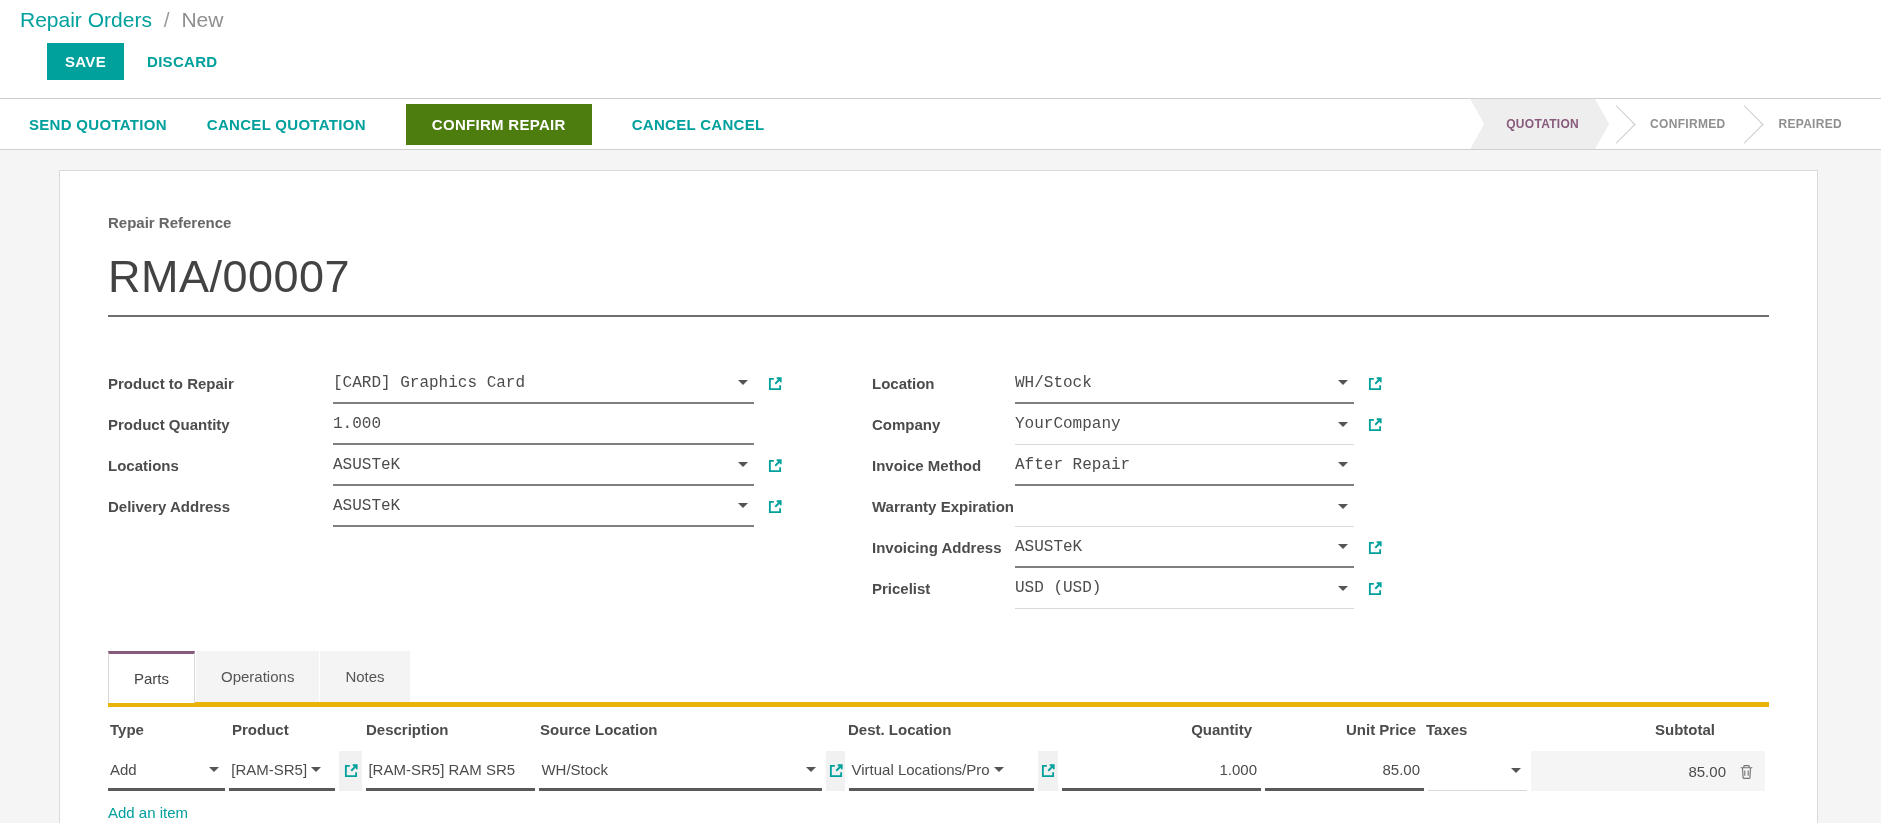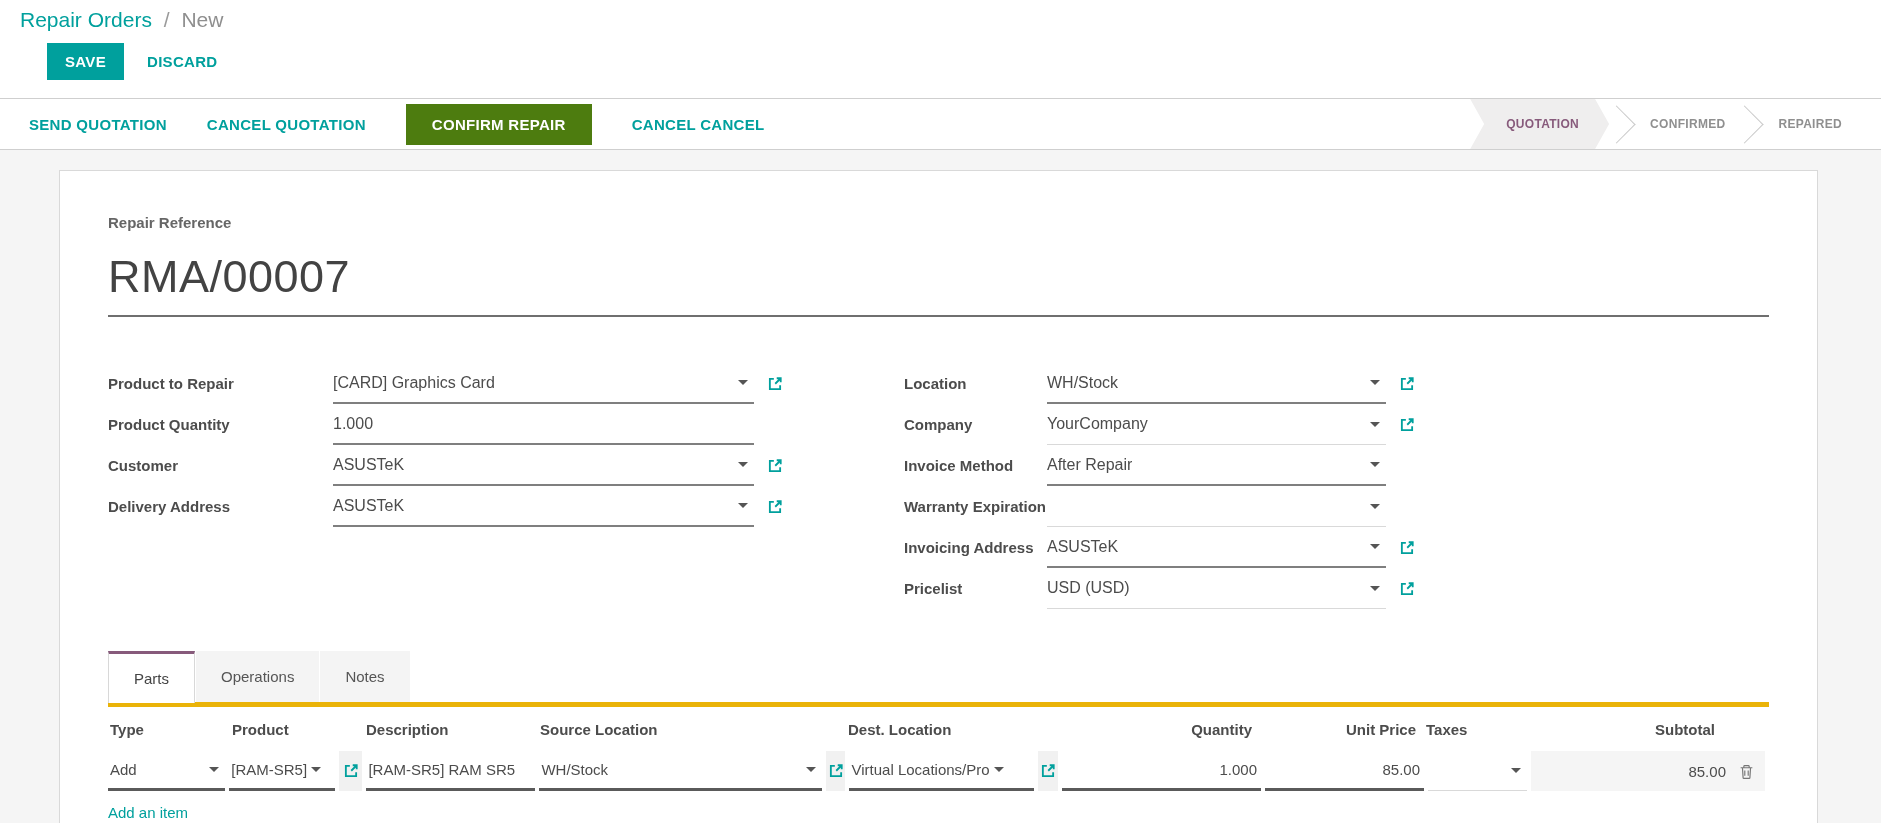--- a/index.html
+++ b/index.html
@@ -36,30 +36,30 @@
 
   
   .content { background:#f5f5f5; height:673px; padding-top:20px; }
   .sheet { margin:0 63px 0 59px; height:calc(100% - 0px); background:#fff;
            border:1px solid #d9d9d9; border-bottom:none; padding:43px 48px 0; }
 
   .ref-label { font-size:15px; font-weight:700; color:#666; }
   .ref-value { font-size:45px; color:#434343; margin-top:20px; padding-bottom:12px;
                border-bottom:2px solid #6f6f6f; letter-spacing:.5px; }
 
-  .fields { margin-top:46px; display:grid; grid-template-columns:676px 512px; column-gap:120px; }
+  .fields { margin-top:46px; display:grid; grid-template-columns:676px 512px; column-gap:88px; }
   .fcol {}
   .frow { height:41px; display:flex; align-items:center; }
   .flabel { font-weight:700; font-size:15px; color:#4c4c4c; flex:none; white-space:nowrap; }
   .fcol.left .flabel { width:225px; }
   .fcol.right .flabel { width:143px; }
   .fval { flex:1; align-self:stretch; display:flex; align-items:center;
           border-bottom:1px solid #d9d9d9; font-size:16px; color:#4c4c4c; min-width:0; }
   .fval.req { border-bottom:2px solid #7f7f7f; }
-  .fval .vtext { white-space:nowrap; overflow:hidden; }
+  .fval .vtext { white-space:nowrap; overflow:hidden;font-family:Liberation Mono, monospace; }
   .caret { width:0; height:0; border-left:5px solid transparent; border-right:5px solid transparent;
            border-top:5px solid #555; flex:none; cursor:pointer; }
   .caret.end { margin-left:auto; margin-right:6px; }
   .caret.adj { margin-left:4px; margin-right:4px; }
   .caret.hide { visibility:hidden; }
   .ext { flex:none; width:17px; margin-left:13px; display:flex; align-items:center; cursor:pointer; }
   .ext.hide { visibility:hidden; }
 
   
   .tabs { margin-top:42px; display:flex; align-items:stretch; height:56px; border-bottom:5px solid #eab308; }
@@ -146,21 +146,21 @@
           <span class="vtext">1.000</span>
           <span class="caret end hide"></span>
         </div>
         <span class="ext hide">
           <svg viewBox="0 0 14 14" width="16" height="16">
                 <path d="M6 2.5H2.5v9h9V8" fill="none" stroke="#00A09D" stroke-width="1.6"></path>
               </svg>
         </span>
       </div>
       <div class="frow">
-        <span class="flabel">Customer</span>
+        <span class="flabel">Locations</span>
         <div class="fval req">
           <span class="vtext">ASUSTeK</span>
           <span class="caret end"></span>
         </div>
         <span class="ext">
           <svg viewBox="0 0 14 14" width="16" height="16">
                 <path d="M6 2.5H2.5v9h9V8" fill="none" stroke="#00A09D" stroke-width="1.6"></path>
                 <path d="M8.5 2h3.5v3.5M11.8 2.2 7.2 6.8" fill="none" stroke="#00A09D" stroke-width="1.6"></path>
               </svg>
         </span>

